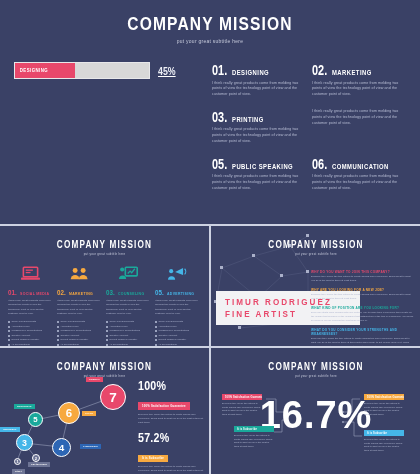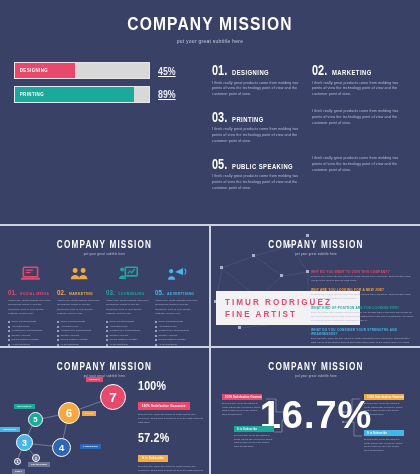--- a/index.html
+++ b/index.html
@@ -182,28 +182,20 @@
 
     <div class="bars" id="p1-bars">
         <div class="bar-row">
           <div class="bar-track">
             <div class="bar-fill" style="width:45%;background:#e8486b">
               <span class="bar-label">DESIGNING</span>
             </div>
           </div>
           <div class="bar-pct">45%</div>
         </div>
-        <div class="bar-row">
-          <div class="bar-track">
-            <div class="bar-fill" style="width:89%;background:#1aa99b">
-              <span class="bar-label">PRINTING</span>
-            </div>
-          </div>
-          <div class="bar-pct">89%</div>
-        </div>
       </div>
     <div class="p1-items" id="p1-items">
         <div class="p1-item">
           <div class="item-head">
             <span class="item-num">01.</span>
             <span class="item-name">DESIGNING</span>
           </div>
           <div class="item-body">I think really great products come from melding two points of view the technology point of view and the customer point of view.</div>
         </div>
         <div class="p1-item">
@@ -224,20 +216,24 @@
           <div class="item-body">I think really great products come from melding two points of view the technology point of view and the customer point of view.</div>
         </div>
         <div class="p1-item">
           <div class="item-head">
             <span class="item-num">05.</span>
             <span class="item-name">PUBLIC SPEAKING</span>
           </div>
           <div class="item-body">I think really great products come from melding two points of view the technology point of view and the customer point of view.</div>
         </div>
         <div class="p1-item">
+          <div class="item-head">
+            <span class="item-num">06.</span>
+            <span class="item-name">COMMUNICATION</span>
+          </div>
           <div class="item-body">I think really great products come from melding two points of view the technology point of view and the customer point of view.</div>
         </div>
       </div>
   </div>
 
   <div class="sep-h" style="top:224px;"></div>
   <div class="sep-h" style="top:346px;"></div>
   <div class="sep-v" style="left:209px;top:226px;height:248px;"></div>
 
   <div class="panel2">

